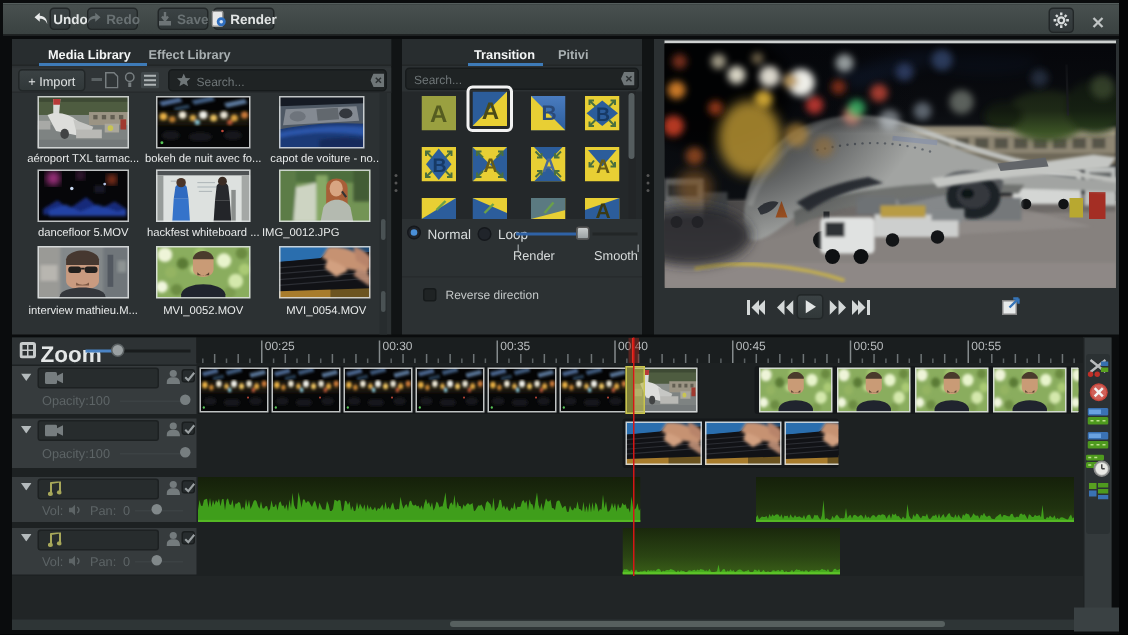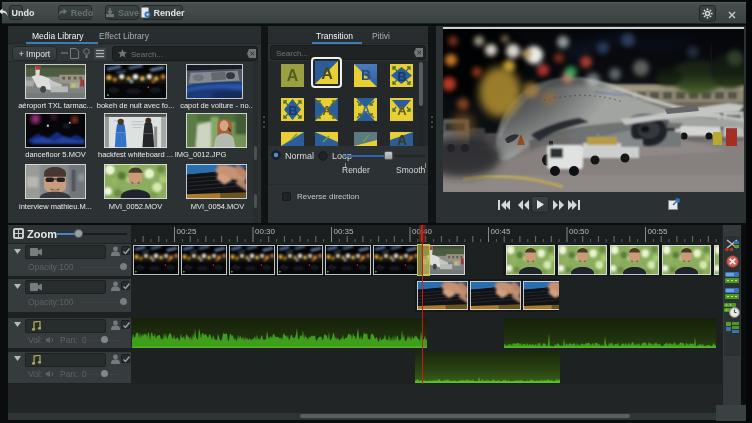--- a/index.html
+++ b/index.html
@@ -1,21 +1,21 @@
 <!DOCTYPE html>
 <html><head><meta charset="utf-8">
 <style>
 html,body{margin:0;padding:0;background:#000;width:752px;height:423px;overflow:hidden}
 *{box-sizing:border-box}
 body{font-family:"Liberation Sans",sans-serif}
 .abs{position:absolute}
 .btn{position:absolute;background:linear-gradient(#3b4244,#313839);border:1px solid #222728;border-radius:3px;color:#e2e5e5;font-size:9px;font-weight:bold;display:flex;align-items:center;justify-content:center;gap:3px;padding:0}
 .btn svg{flex-shrink:0}
 .btn.dim{color:#697173}
-.tab{position:absolute;font-size:8.5px;color:#a9b0b2;font-weight:normal}
+.tab{position:absolute;font-size:8.5px;color:#a9b0b2;font-weight:bold}
 .tab.active{color:#f4f6f6}
 .entry{position:absolute;background:#1f2324;border:1px solid #171b1c;border-radius:3px;color:#71787a;font-size:8px}
 .cap{position:absolute;color:#e9ebeb;font-size:7.5px;text-align:center;white-space:nowrap}
 svg{display:block}
 .ph{outline:1px solid rgba(225,228,228,0.85);outline-offset:-1px}
 </style>
 </head>
 <body>
 <svg width="0" height="0" style="position:absolute">
 <defs>
@@ -205,21 +205,21 @@
  <path d="M52,0 C58,2 62,5 64,8 L64,16 L54,10 Z" fill="#b8846a"></path>
  <path d="M34,9 C40,11 46,13 48,17 L40,21 L32,15 Z" fill="#d2a080"></path>
  <path d="M56,14 C60,16 63,19 64,22 L64,28 L52,20 Z" fill="#c09077" opacity="0.9"></path>
  </g>
 </symbol>
 </defs>
 </svg>
 <div id="root" style="position:relative;width:752px;height:423px;background:#0a0c0d">
 
   <div class="abs" id="header" style="left:2px;top:2px;width:744px;height:22px;background:linear-gradient(#48504f,#3a4241);border-top:1px solid #555e5d;border-bottom:1px solid #1d2021">
-    <div class="btn" style="left:7px;top:2px;width:14px;height:15px"><svg width="11" height="9" viewBox="0 0 11 9">
+    <div class="btn" style="left:31px;top:2px;width:14px;height:15px"><svg width="11" height="9" viewBox="0 0 11 9">
           <path d="M4.5,0.5 L1,3.5 L4.5,6.5 L4.5,4.5 C7,4.5 8.5,5.5 9.5,8 C9.5,5 8,2.8 4.5,2.5 Z" fill="#e8eaea"></path>
         </svg>Undo</div>
     <div class="btn dim" style="left:56px;top:2px;width:34px;height:15px"><svg width="11" height="9" viewBox="0 0 11 9">
           <path d="M6.5,0.5 L10,3.5 L6.5,6.5 L6.5,4.5 C4,4.5 2.5,5.5 1.5,8 C1.5,5 3,2.8 6.5,2.5 Z" fill="#6b7375"></path>
         </svg>Redo</div>
     <div class="btn dim" style="left:103px;top:2px;width:34px;height:15px"><svg width="10" height="10" viewBox="0 0 10 10">
           <rect x="1" y="6" width="8" height="3" fill="#6d7476"></rect>
           <path d="M5,0 L5,4 M3,3 L5,5.5 L7,3" stroke="#6d7476" stroke-width="1.6" fill="none"></path>
         </svg>Save</div>
     <div class="btn" style="left:140px;top:2px;width:41px;height:15px"><svg width="10" height="11" viewBox="0 0 10 11">
@@ -702,21 +702,21 @@
     <div class="abs" style="left:0;top:0;width:123px;height:18px;background:#2d3234"></div>
     <svg class="abs" style="left:5px;top:3px" width="11" height="11" viewBox="0 0 11 11">
         <rect x="0" y="0" width="11" height="11" rx="2" fill="#c8cccc"></rect>
         <g fill="#2d3234">
           <rect x="2" y="2" width="3" height="3"></rect>
           <rect x="6" y="2" width="3" height="3"></rect>
           <rect x="2" y="6" width="3" height="3"></rect>
           <rect x="6" y="6" width="3" height="3"></rect>
         </g>
       </svg>
-    <div class="abs" style="left:19px;top:3px;color:#e4e7e7;font-size:11px;font-weight:bold">Zoom</div>
+    <div class="abs" style="left:19px;top:3px;color:#e4e7e7;font-size:15px;font-weight:bold">Zoom</div>
     <div class="abs" style="left:49px;top:8px;width:22px;height:2px;background:#4a83c4"></div>
     <div class="abs" style="left:71px;top:8px;width:48px;height:2px;background:#191c1d"></div>
     <div class="abs" style="left:66px;top:4px;width:9px;height:9px;background:#9aa0a2;border-radius:50%;border:1px solid #5a6062"></div>
 
     <div class="abs" id="ruler" style="left:123px;top:0;width:591px;height:17px;background:#1a1e1f;overflow:hidden">
         <svg width="591" height="17" viewBox="0 0 591 17">
           <rect width="591" height="17" fill="#1a1e1f"></rect>
           <line x1="43.5" y1="2" x2="43.5" y2="17" stroke="#848a8c" stroke-width="1"></line>
           <text x="45.5" y="8.5" font-size="8" fill="#b8bcbe" font-family="Liberation Sans">00:25</text>
           <line x1="59.2" y1="11" x2="59.2" y2="17" stroke="#6e7476" stroke-width="1"></line>

